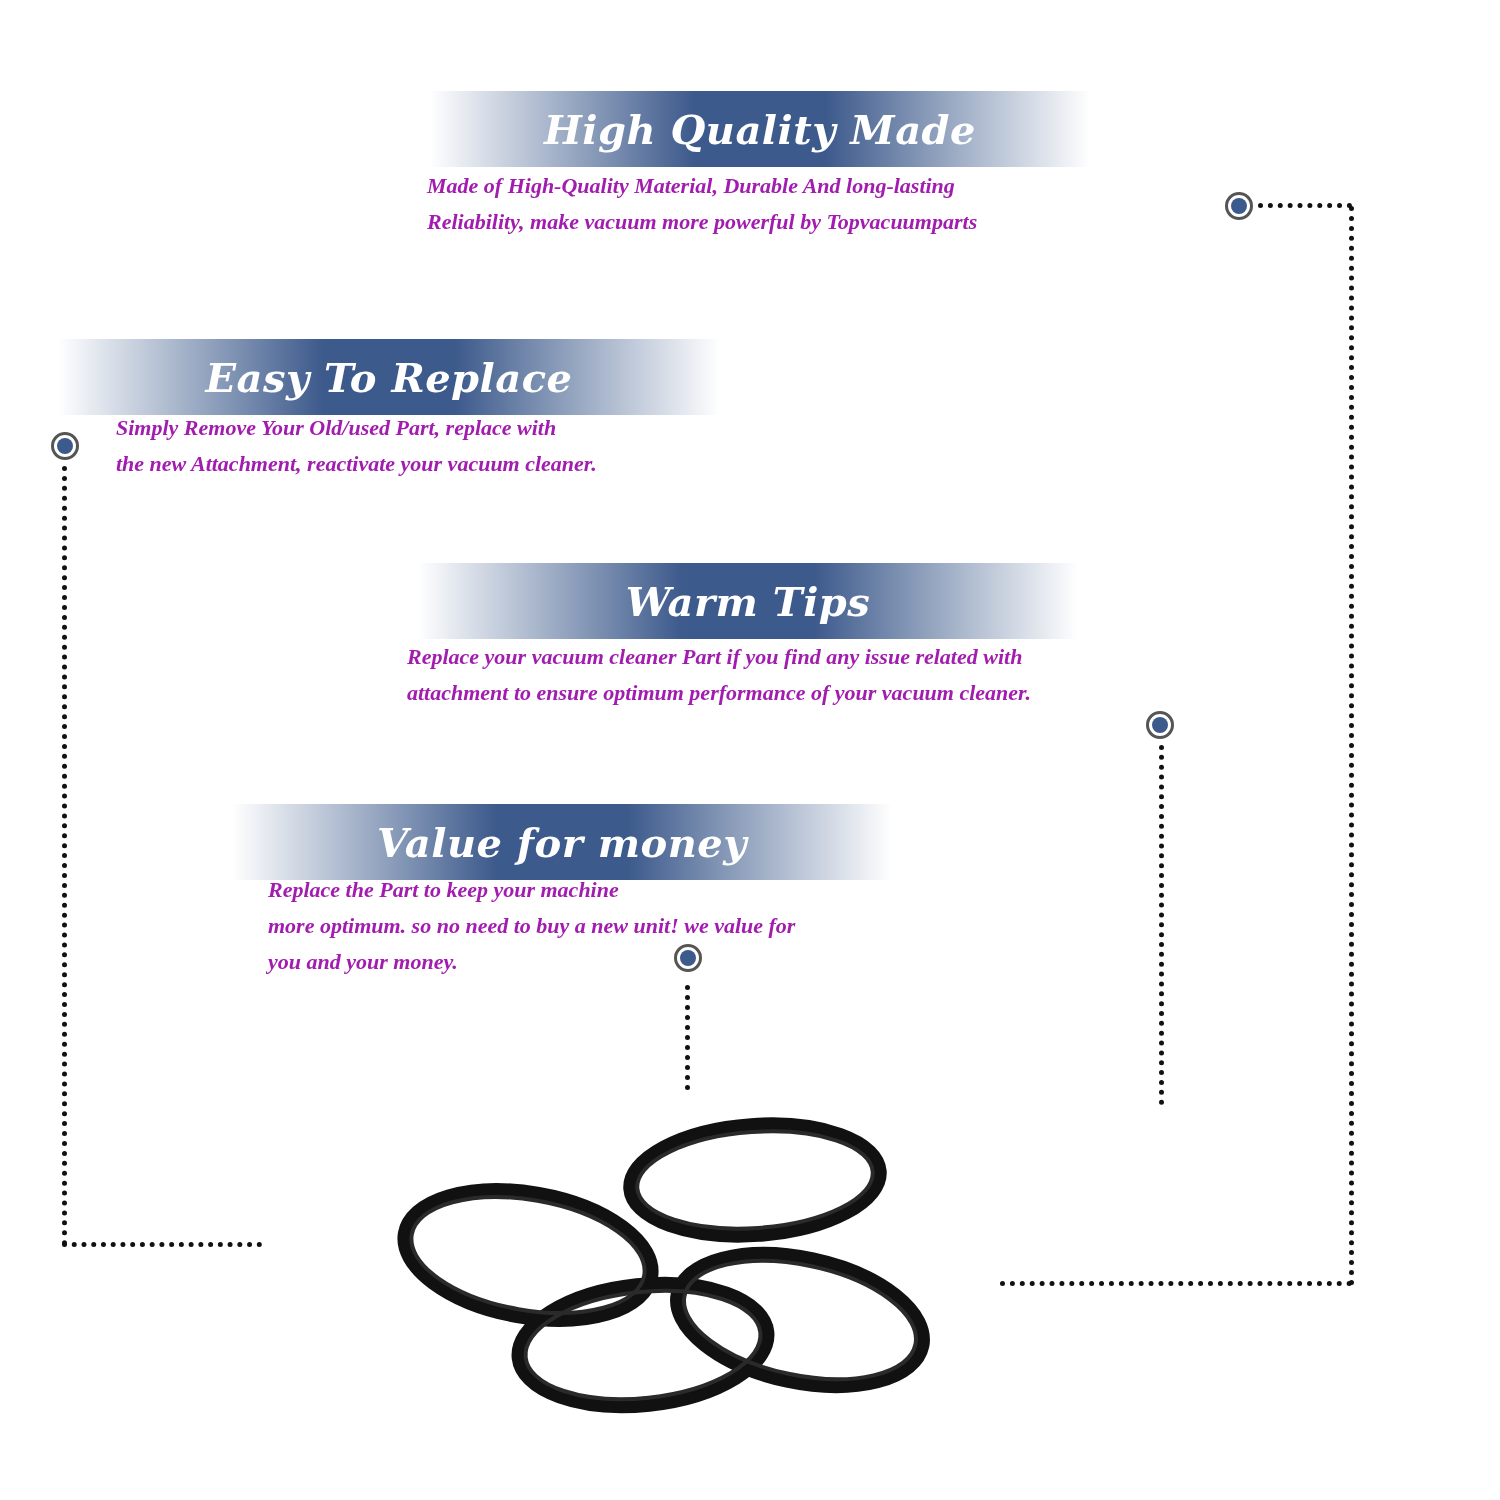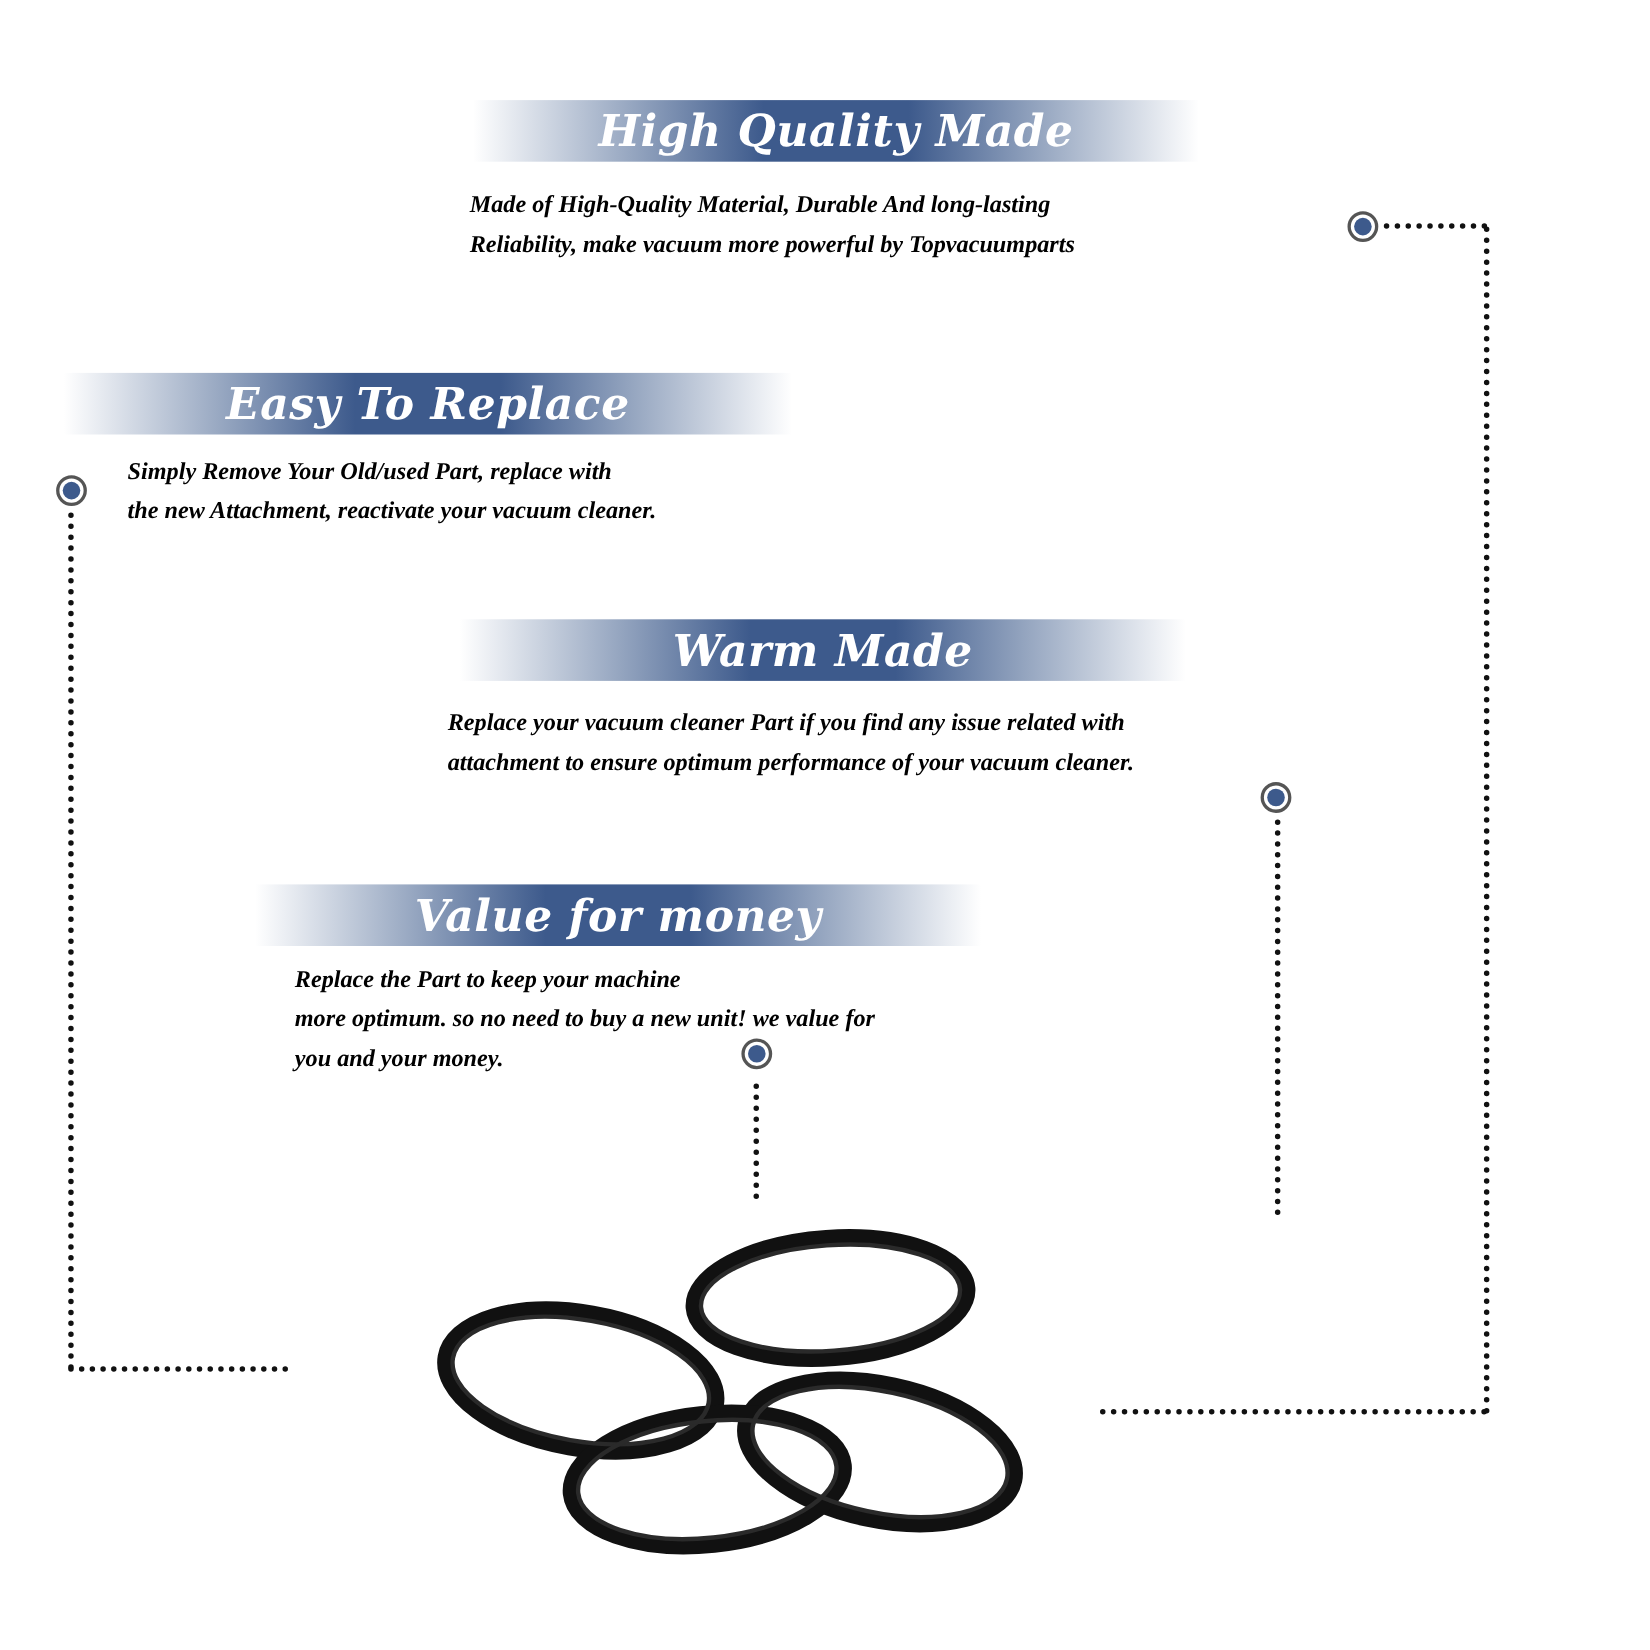--- a/index.html
+++ b/index.html
@@ -1,20 +1,20 @@
 <!DOCTYPE html>
 <html><head>
 <meta charset="utf-8">
 <style>
   html, body { margin:0; padding:0; }
   body { width:1500px; height:1500px; background:#ffffff; position:relative; overflow:hidden; font-family:"DejaVu Serif", serif; }
-  .banner { position:absolute; height:56px; display:flex; align-items:center; justify-content:center;
+  .banner { position:absolute; height:76px; display:flex; align-items:center; justify-content:center;
     background: linear-gradient(90deg, rgba(62,92,140,0) 0%, rgba(62,92,140,0.55) 22%, #3d5a8c 40%, #3d5a8c 60%, rgba(62,92,140,0.55) 78%, rgba(62,92,140,0) 100%); }
   .banner-title { color:#ffffff; font-style:italic; font-weight:bold; font-size:40px; font-family:"DejaVu Serif", serif; letter-spacing:0.5px; }
-  .desc { position:absolute; color:#000000; font-style:italic; font-weight:bold; font-size:22px; line-height:36px; font-family:"Liberation Serif", serif; white-space:pre-line; }
+  .desc { position:absolute; color:#a21caf; font-style:italic; font-weight:bold; font-size:22px; line-height:36px; font-family:"Liberation Serif", serif; white-space:pre-line; }
   .dot-marker { position:absolute; width:28px; height:28px; border-radius:50%; border:3px solid #555; box-sizing:border-box; background:#fff; display:flex; align-items:center; justify-content:center; }
   .dot-marker::after { content:""; width:16px; height:16px; border-radius:50%; background:#3d5a8c; }
   .hline { position:absolute; height:0; border-top:5px dotted #111; }
   .vline { position:absolute; width:0; border-left:5px dotted #111; }
   .belts { position:absolute; left:395px; top:1105px; width:560px; height:340px; }
 </style>
 </head>
 <body>
 
 <div class="banner" style="left:430px; top:91px; width:660px;">
@@ -30,21 +30,21 @@
 <div class="banner" style="left:58px; top:339px; width:662px;text-align:center;">
   <span class="banner-title">Easy To Replace</span>
 </div>
 <div class="desc" style="left:116px; top:410px;">Simply Remove Your Old/used Part, replace with
 the new Attachment, reactivate your vacuum cleaner.</div>
 <div class="dot-marker" style="left:51px; top:432px;"></div>
 <div class="vline" style="left:62px; top:466px; height:780px;"></div>
 <div class="hline" style="left:62px; top:1242px; width:200px;"></div>
 
 <div class="banner" style="left:418px; top:563px; width:660px;">
-  <span class="banner-title">Warm Made</span>
+  <span class="banner-title">Warm Tips</span>
 </div>
 <div class="desc" style="left:407px; top:639px;">Replace your vacuum cleaner Part if you find any issue related with
  attachment to ensure optimum performance of your vacuum cleaner.</div>
 <div class="dot-marker" style="left:1146px; top:711px;"></div>
 <div class="vline" style="left:1159px; top:745px; height:360px;"></div>
 
 <div class="banner" style="left:232px; top:804px; width:660px;">
   <span class="banner-title">Value for money</span>
 </div>
 <div class="desc" style="left:236px; top:872px;margin-left:32px;">Replace the Part to keep your machine

